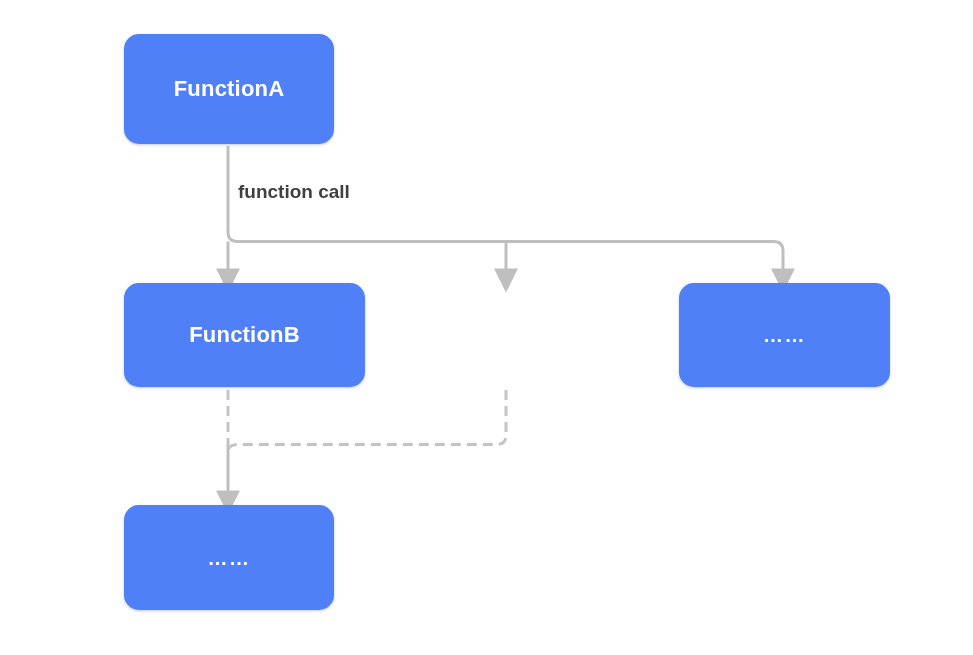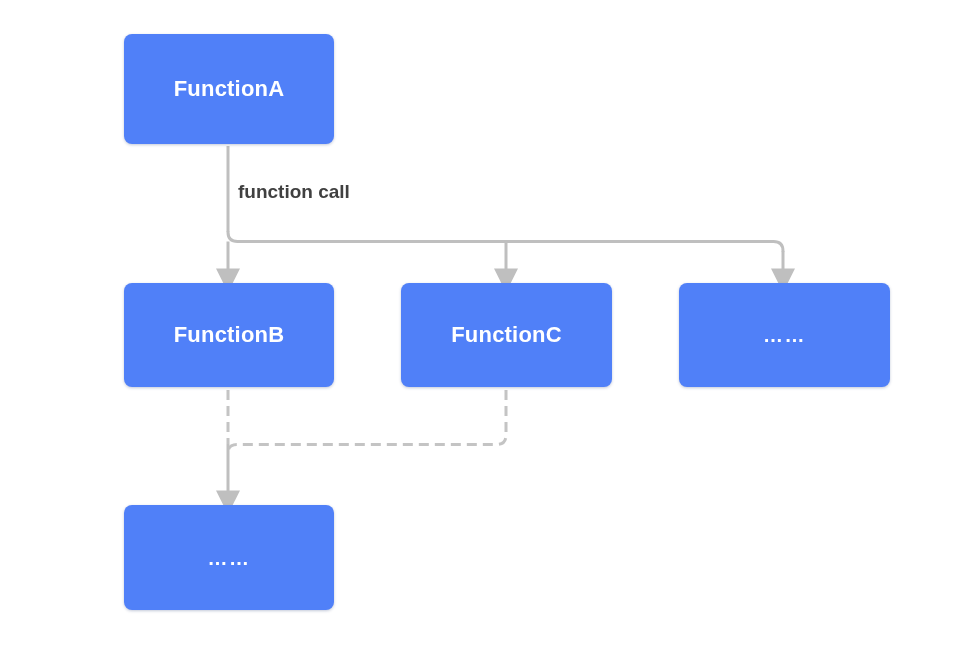--- a/index.html
+++ b/index.html
@@ -24,21 +24,21 @@
     left: 0;
     top: 0;
     width: 973px;
     height: 655px;
     pointer-events: none;
   }
   .node {
     position: absolute;
     box-sizing: border-box;
     background: #5080f8;
-    border-radius: 8px;
+    border-radius: 15px;
     display: flex;
     align-items: center;
     justify-content: center;
     box-shadow: 0 1px 3px rgba(40, 60, 120, 0.28);
   }
   .node-label {
     color: #ffffff;
     font-weight: bold;
     font-size: 22px;
     letter-spacing: 0.2px;
@@ -53,21 +53,21 @@
     position: absolute;
     color: #404040;
     font-weight: bold;
     font-size: 19px;
     line-height: 1;
     white-space: nowrap;
   }
 
   
   #node-a      { left: 124px; top: 34px;  width: 210px; height: 110px; }
-  #node-b      { left: 124px; top: 283px; width: 210px; height: 104px; }
+  #node-b      { left: 124px; top: 283px; width: 241px; height: 104px; }
   #node-c      { left: 401px; top: 283px; width: 211px; height: 104px; }
   #node-more-1 { left: 679px; top: 283px; width: 211px; height: 104px; }
   #node-more-2 { left: 124px; top: 505px; width: 210px; height: 105px; }
 
   #label-function-call { left: 238px; top: 182px; }
 </style>
 </head>
 <body>
 
 <div id="canvas">
@@ -97,23 +97,20 @@
   </svg>
 
   <div class="node" id="node-a">
     <span class="node-label">FunctionA</span>
   </div>
 
   <div class="node" id="node-b">
     <span class="node-label">FunctionB</span>
   </div>
 
-  <div class="node" id="node-c">
-    <span class="node-label">FunctionC</span>
-  </div>
 
   <div class="node" id="node-more-1">
     <span class="node-label ellipsis">……</span>
   </div>
 
   <div class="node" id="node-more-2">
     <span class="node-label ellipsis">……</span>
   </div>
 
   <div class="edge-label" id="label-function-call">function call</div>

